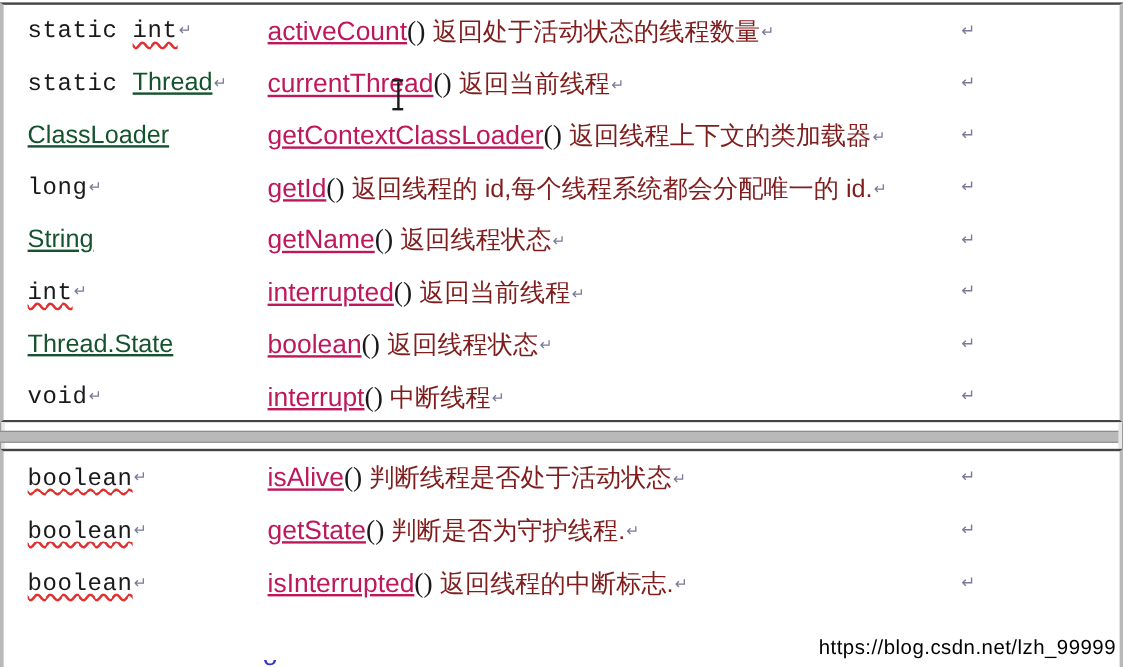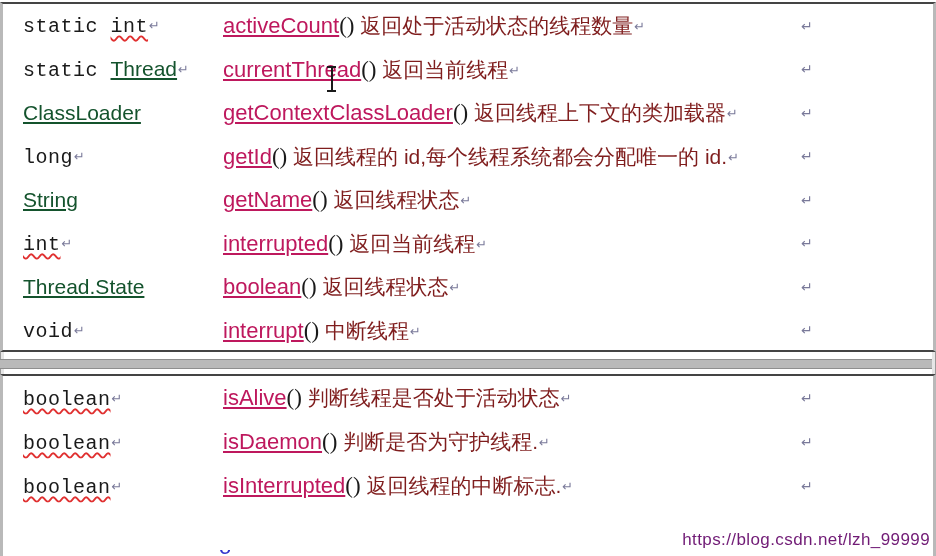--- a/index.html
+++ b/index.html
@@ -193,21 +193,21 @@
   .ibeam .serif-top { top: 0; }
   .ibeam .serif-bot { bottom: 0; }
 
   
   .watermark {
     position: absolute;
     right: 6px;
     bottom: 6px;
     font-family: "Liberation Sans", sans-serif;
     font-size: 17px;
-    color: #701a75;
+    color: #000000;
     letter-spacing: 0.4px;
     white-space: nowrap;
     pointer-events: none;
     user-select: none;
   }
 
   
   .clipped-row-hint {
     position: absolute;
     left: 0;
@@ -296,21 +296,21 @@
           <col class="col-pilcrow">
       </colgroup>
       <tbody>
           <tr class="row">
             <td class="cell-type"><span class="mono misspell">boolean</span><span class="pilcrow">↵</span></td>
             <td class="cell-sig"><span class="link-sig">isAlive</span><span class="parens">()</span> <span class="desc">判断线程是否处于活动状态</span><span class="pilcrow">↵</span></td>
             <td class="cell-pilcrow"><span class="pilcrow-col">↵</span></td>
           </tr>
           <tr class="row">
             <td class="cell-type"><span class="mono misspell">boolean</span><span class="pilcrow">↵</span></td>
-            <td class="cell-sig"><span class="link-sig">isDaemon</span><span class="parens">()</span> <span class="desc">判断是否为守护线程.</span><span class="pilcrow">↵</span></td>
+            <td class="cell-sig"><span class="link-sig">getState</span><span class="parens">()</span> <span class="desc">判断是否为守护线程.</span><span class="pilcrow">↵</span></td>
             <td class="cell-pilcrow"><span class="pilcrow-col">↵</span></td>
           </tr>
           <tr class="row">
             <td class="cell-type"><span class="mono misspell">boolean</span><span class="pilcrow">↵</span></td>
             <td class="cell-sig"><span class="link-sig">isInterrupted</span><span class="parens">()</span> <span class="desc">返回线程的中断标志.</span><span class="pilcrow">↵</span></td>
             <td class="cell-pilcrow"><span class="pilcrow-col">↵</span></td>
           </tr>
         </tbody>
     </table>
     <div class="clipped-row-hint">

